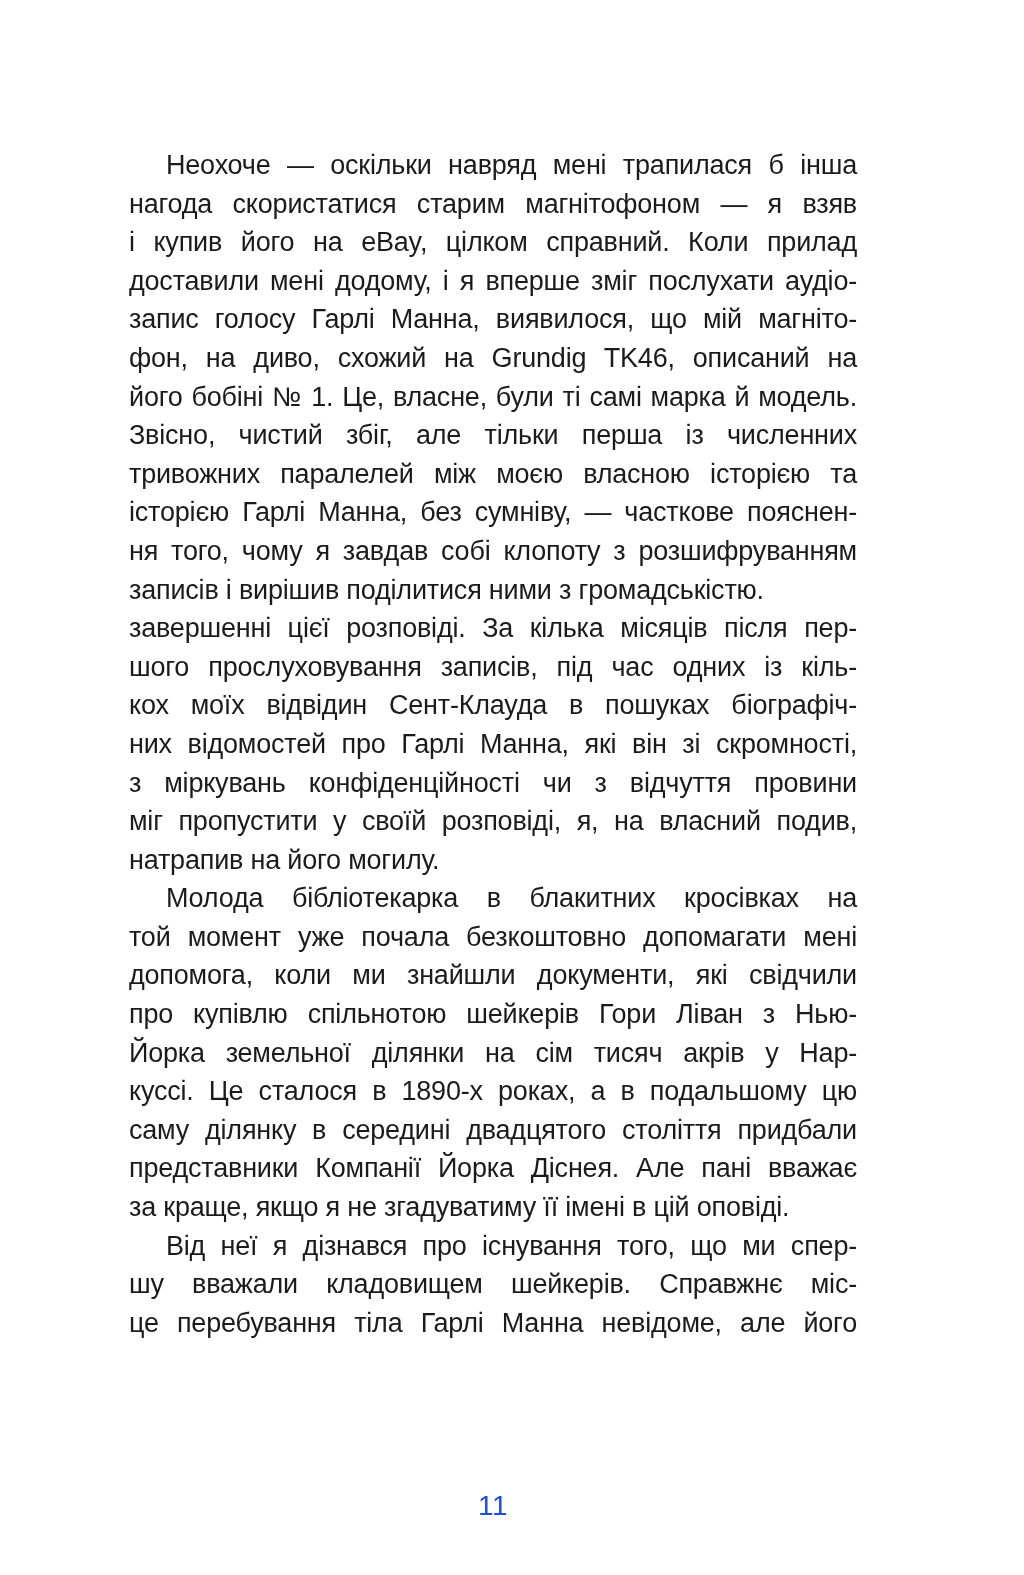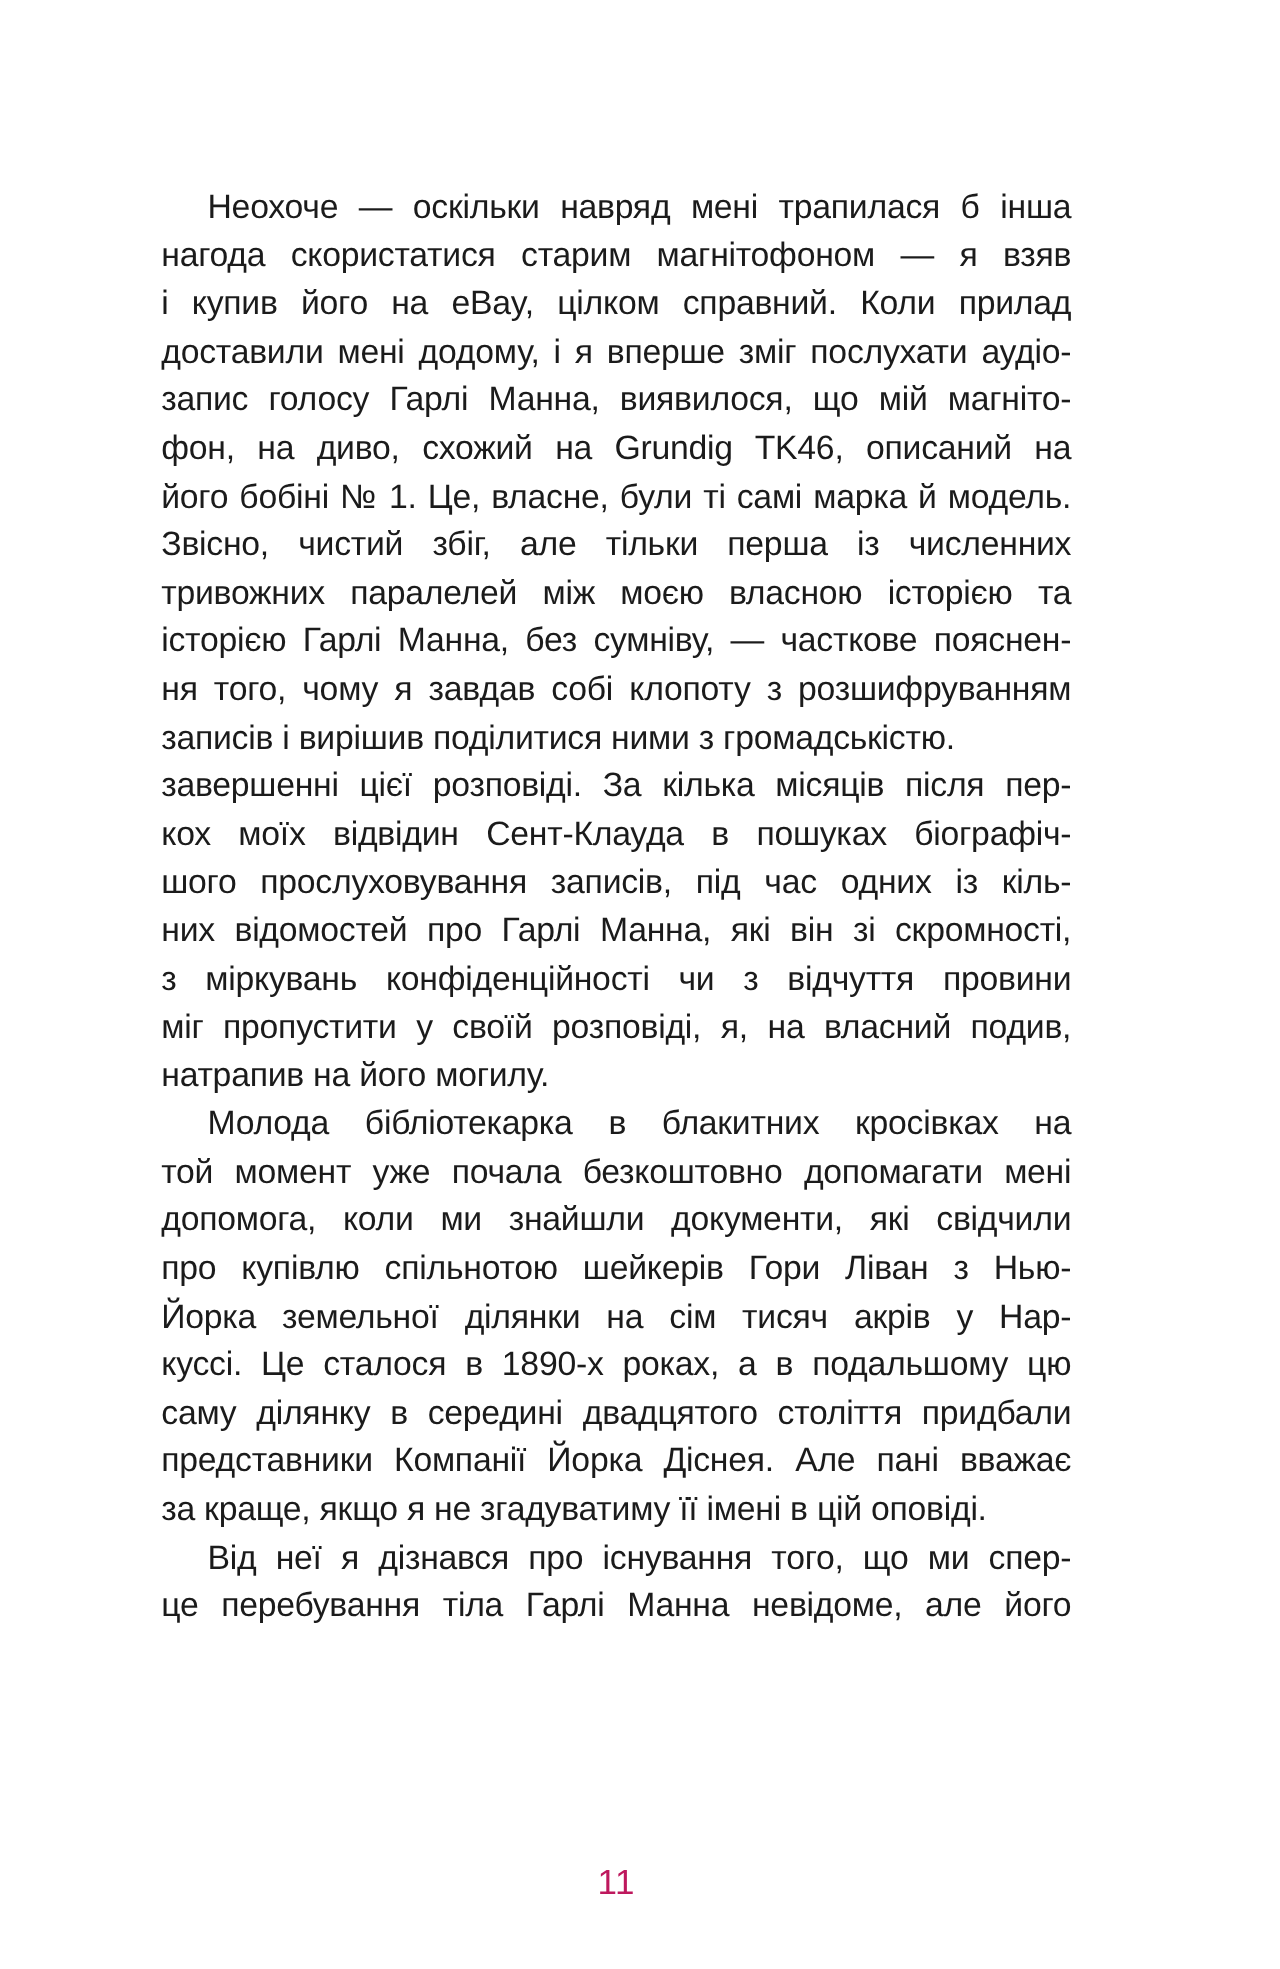--- a/index.html
+++ b/index.html
@@ -44,21 +44,21 @@
     white-space: normal;
   }
   .page-number {
     position: absolute;
     left: 129px;
     top: 1446px;
     width: 728px;
     text-align: center;
     font-size: 28px;
     letter-spacing: 0.5px;
-    color: #be185d;
+    color: #1d4ed8;
   }
 </style>
 </head>
 <body>
 
 <div class="page">
   <div class="text-block">
       <div class="paragraph">
         <div class="line indent">Неохоче — оскільки навряд мені трапилася б інша</div>
         <div class="line">нагода скористатися старим магнітофоном — я взяв</div>
@@ -68,37 +68,38 @@
         <div class="line">фон, на диво, схожий на Grundig TK46, описаний на</div>
         <div class="line">його бобіні № 1. Це, власне, були ті самі марка й модель.</div>
         <div class="line">Звісно, чистий збіг, але тільки перша із численних</div>
         <div class="line">тривожних паралелей між моєю власною історією та</div>
         <div class="line">історією Гарлі Манна, без сумніву, — часткове пояснен-</div>
         <div class="line">ня того, чому я завдав собі клопоту з розшифруванням</div>
         <div class="line lastline">записів і вирішив поділитися ними з громадськістю.</div>
       </div>
       <div class="paragraph">
         <div class="line">завершенні цієї розповіді. За кілька місяців після пер-</div>
+        <div class="line">шого прослуховування записів, під час одних із кіль-</div>
         <div class="line">кох моїх відвідин Сент-Клауда в пошуках біографіч-</div>
-        <div class="line">шого прослуховування записів, під час одних із кіль-</div>
         <div class="line">них відомостей про Гарлі Манна, які він зі скромності,</div>
         <div class="line">з міркувань конфіденційності чи з відчуття провини</div>
         <div class="line">міг пропустити у своїй розповіді, я, на власний подив,</div>
         <div class="line lastline">натрапив на його могилу.</div>
       </div>
       <div class="paragraph">
         <div class="line indent">Молода бібліотекарка в блакитних кросівках на</div>
         <div class="line">той момент уже почала безкоштовно допомагати мені</div>
         <div class="line">допомога, коли ми знайшли документи, які свідчили</div>
         <div class="line">про купівлю спільнотою шейкерів Гори Ліван з Нью-</div>
         <div class="line">Йорка земельної ділянки на сім тисяч акрів у Нар-</div>
         <div class="line">куссі. Це сталося в 1890-х роках, а в подальшому цю</div>
         <div class="line">саму ділянку в середині двадцятого століття придбали</div>
         <div class="line">представники Компанії Йорка Діснея. Але пані вважає</div>
         <div class="line lastline">за краще, якщо я не згадуватиму її імені в цій оповіді.</div>
       </div>
       <div class="paragraph">
         <div class="line indent">Від неї я дізнався про існування того, що ми спер-</div>
+        <div class="line">шу вважали кладовищем шейкерів. Справжнє міс-</div>
         <div class="line">це перебування тіла Гарлі Манна невідоме, але його</div>
       </div>
     </div>
   <div class="page-number">11</div>
 </div>
 
 </body></html>

